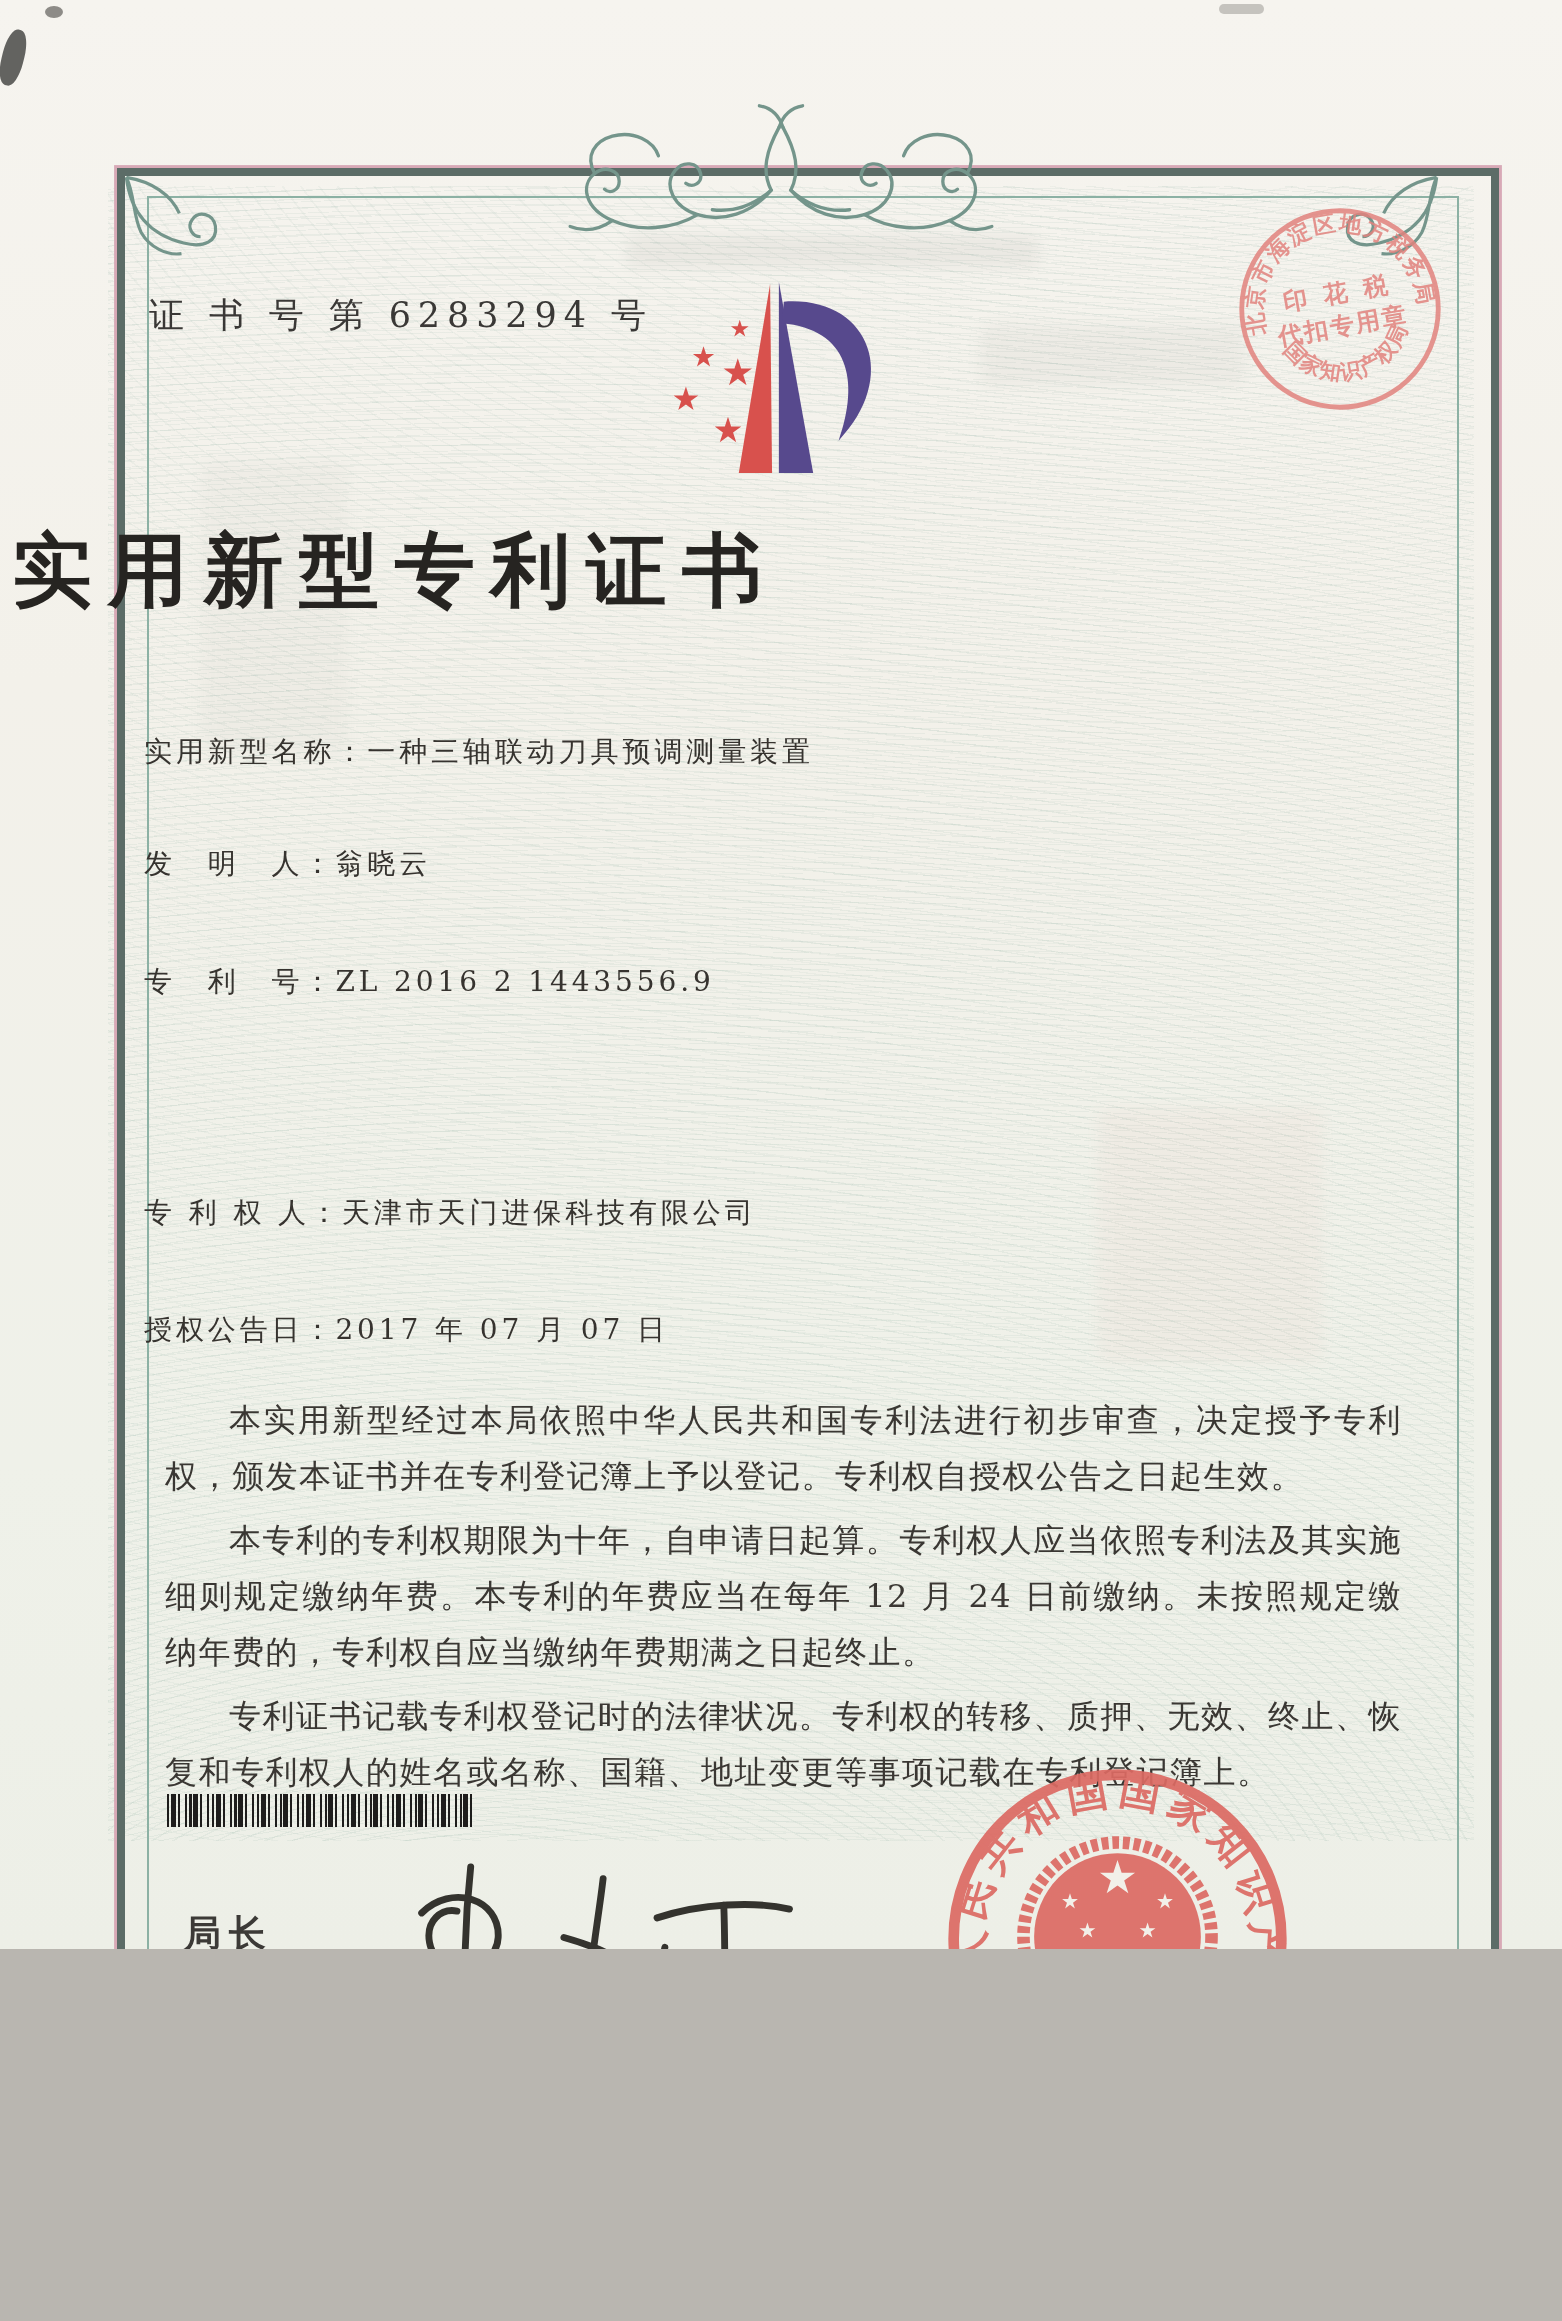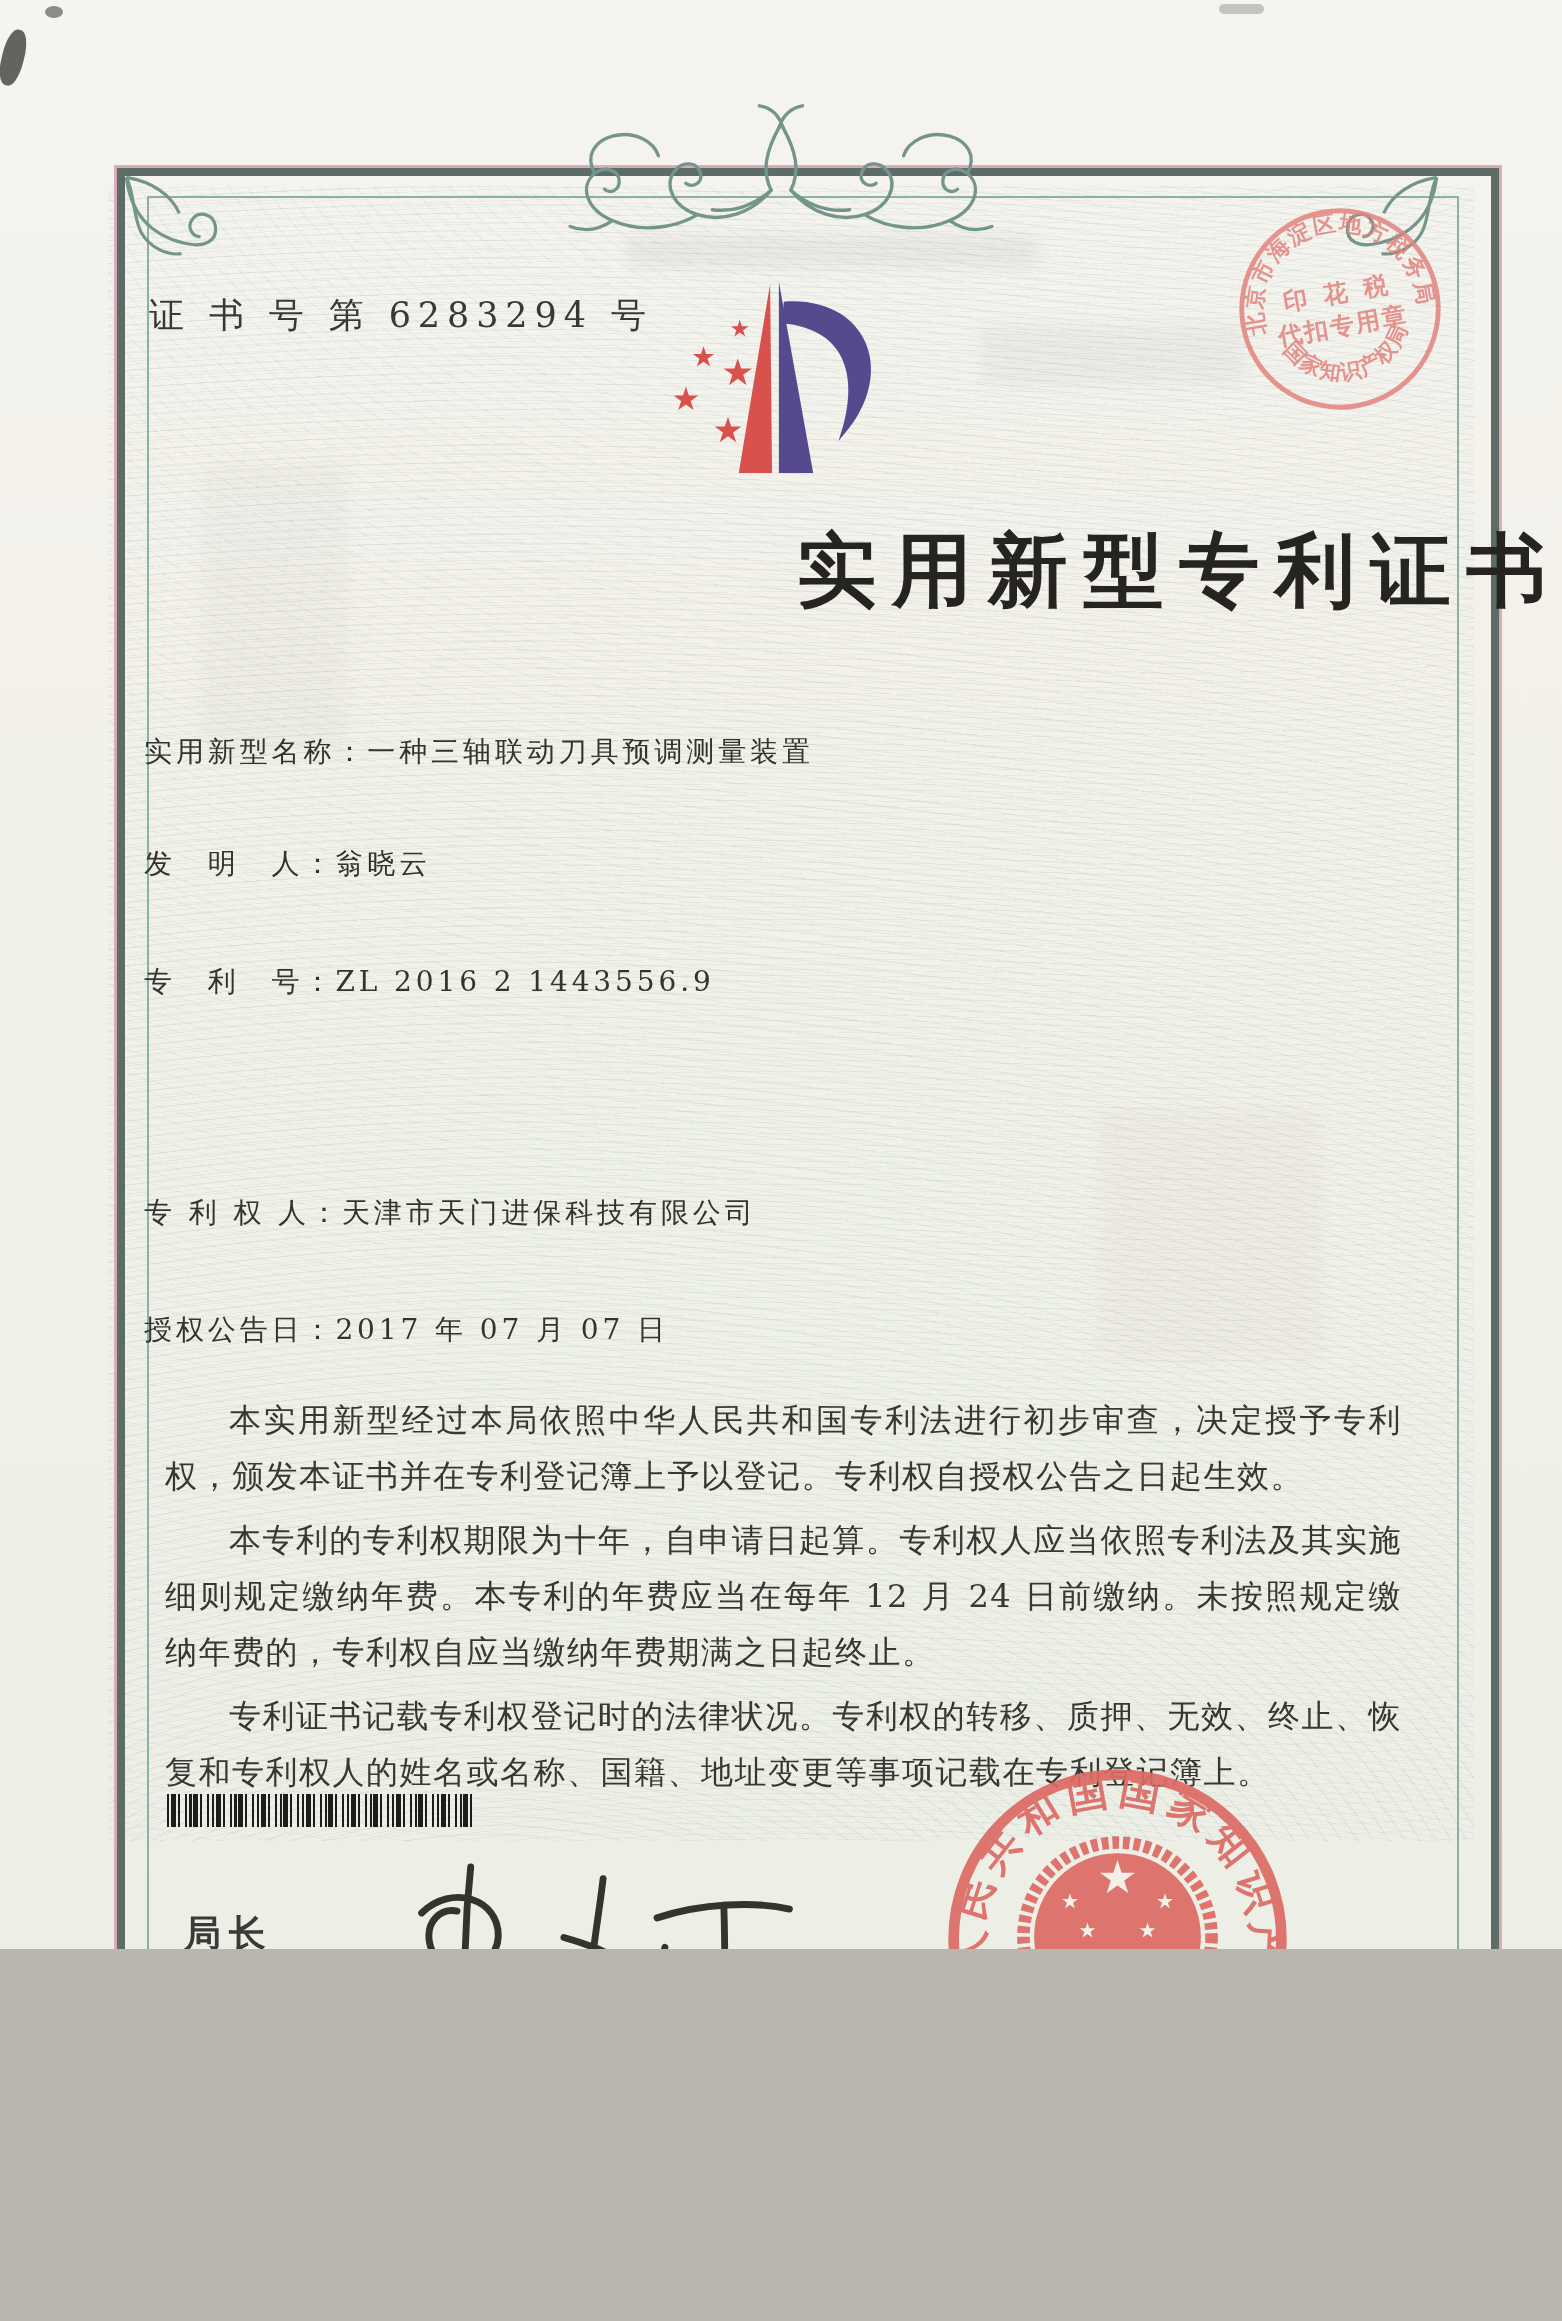--- a/index.html
+++ b/index.html
@@ -16,21 +16,21 @@
   .border-outer{position:absolute;left:117px;top:168px;width:1366px;height:2041px;
       border:8.8px solid #5c6c67;box-shadow:0 0 0 2.9px #d8a9b6;}
   .border-inner{position:absolute;left:147px;top:196px;width:1308px;height:1996px;
       border:2px solid #8cb1a4;}
   .ornament{position:absolute;pointer-events:none;}
   
   .artifact{position:absolute;}
   .smudge{position:absolute;filter:blur(6.9px);border-radius:9.8px;pointer-events:none;}
   
   .cert-number{position:absolute;left:149px;top:292px;font-size:35px;letter-spacing:6.9px;color:#3a3836;white-space:nowrap;}
-  .title{position:absolute;left:0;right:0;top:518px;text-align:right;font-size:80px;font-weight:700;
+  .title{position:absolute;left:0;right:0;top:518px;text-align:left;font-size:80px;font-weight:700;
          letter-spacing:15.7px;color:#262421;white-space:nowrap;margin-left:12px;}
   .field{position:absolute;left:144px;font-size:28px;letter-spacing:3.9px;white-space:nowrap;color:#36332f;}
   .f0{top:733px;} .f1{top:845px;} .f2{top:963px;} .f3{top:1076px;} .f4{top:1194px;} .f5{top:1311px;}
   .body-block{position:absolute;left:157px;top:1384px;width:1253px;}
   .body-block p{margin:8px;text-indent:2em;font-size:32px;line-height:56px;letter-spacing:1.5px;
       text-align:justify;color:#3a3733;}
   .barcode{position:absolute;left:167px;top:1794px;width:309px;height:33px;
       background:repeating-linear-gradient(90deg,#1e1d1c 0 2px,rgba(0,0,0,0) 2px 3.9px,#1e1d1c 3.9px 8.8px,
       rgba(0,0,0,0) 8.8px 10.8px,#1e1d1c 10.8px 12.7px,rgba(0,0,0,0) 12.7px 17.6px,#1e1d1c 17.6px 19.6px,rgba(0,0,0,0) 19.6px 22.5px);}
   .signer-title{position:absolute;left:184px;top:1909px;font-size:37px;letter-spacing:7.8px;font-weight:600;

